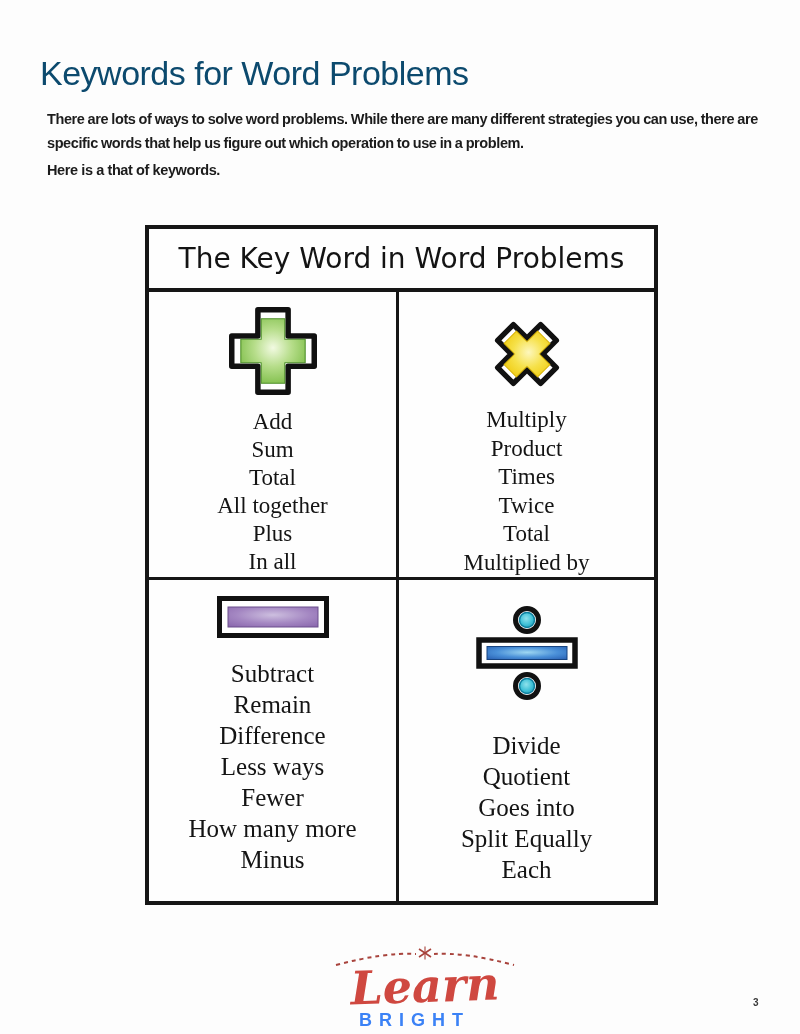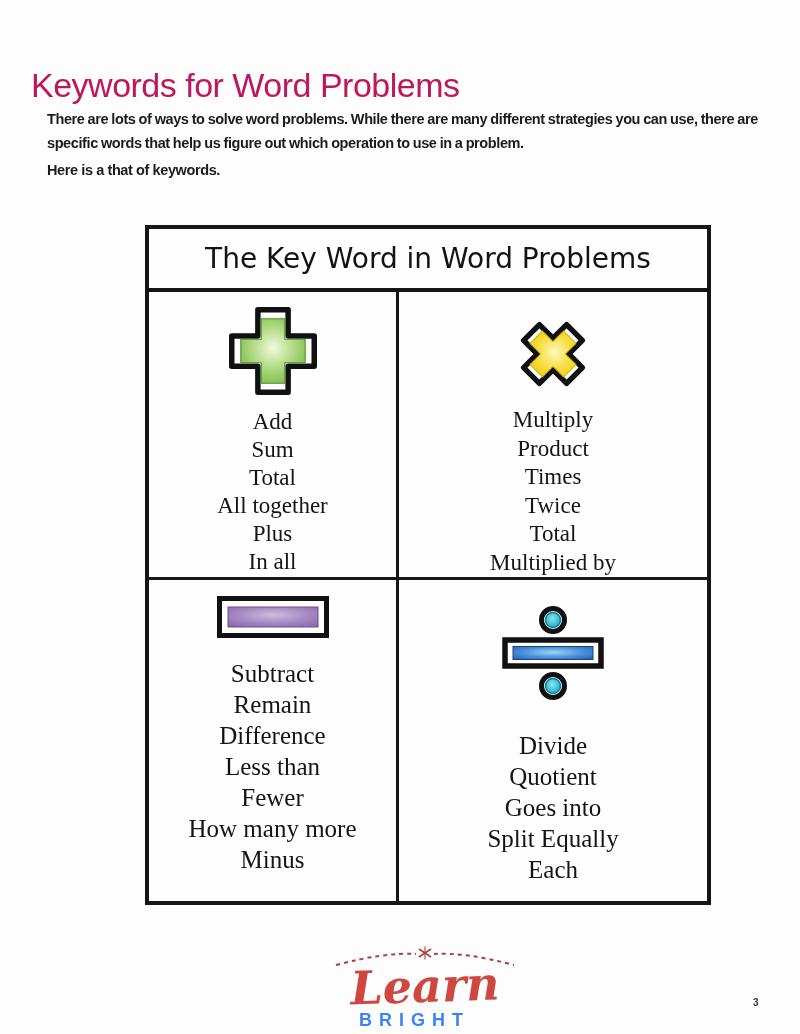--- a/index.html
+++ b/index.html
@@ -6,39 +6,38 @@
   html, body { background: #ffffff; }
   body {
     width: 800px; height: 1034px;
     position: relative;
     font-family: "Liberation Sans", sans-serif;
     color: #161616;
     overflow: hidden;
     background: #fdfdfd;
   }
   .page-title {
-    position: absolute; left: 31px; top: 54px;
+    position: absolute; left: 40px; top: 54px;
     font-size: 34px; font-weight: 400; letter-spacing: -0.5px;
-    color: #be185d;
+    color: #0c4a6e;
     font-family: "Liberation Sans", sans-serif;
-    margin-top: 12px;
   }
   .intro {
     position: absolute; left: 47px; top: 107px; width: 722px;
     font-size: 14.5px; line-height: 24px; font-weight: 700;
     letter-spacing: -0.4px; word-spacing: -0.5px; color: #1c1c1c;
   }
   .intro-secondary {
     position: absolute; left: 47px; top: 160px; width: 722px;
     font-size: 14.5px; line-height: 21px; font-weight: 700;
     letter-spacing: -0.4px; color: #1c1c1c;
   }
   .kw-table {
     position: absolute; left: 145px; top: 225px;
-    width: 566px; height: 680px;
+    width: 513px; height: 680px;
     border: 4px solid #161616;
     background: #fefefe;
     display: flex; flex-direction: column;
   }
   .kw-header {
     height: 63px; flex: 0 0 63px;
     border-bottom: 4px solid #161616;
     display: flex; align-items: center; justify-content: center;
     font-family: "DejaVu Sans", sans-serif;
     font-size: 28px; letter-spacing: 0px; color: #131313;
@@ -157,21 +156,21 @@
             <stop offset="100%" stop-color="#8a67ad"></stop>
           </radialGradient>
         </defs>
         <rect x="2.5" y="2.5" width="107" height="37" fill="#ffffff" stroke="#111111" stroke-width="5"></rect>
         <rect x="11" y="11" width="90" height="20" fill="url(#gPurple)" stroke="#6a4f8c" stroke-width="1"></rect>
       </svg>
       <div class="kwlist kwlist-subtract">
           <div>Subtract</div>
           <div>Remain</div>
           <div>Difference</div>
-          <div>Less than</div>
+          <div>Less ways</div>
           <div>Fewer</div>
           <div>How many more</div>
           <div>Minus</div>
         </div>
     </div>
 
     <div class="kw-cell cell-divide">
       <svg width="102" height="94" viewBox="0 0 102 94">
         <defs>
           <radialGradient id="gTeal" cx="45%" cy="40%" r="70%">

